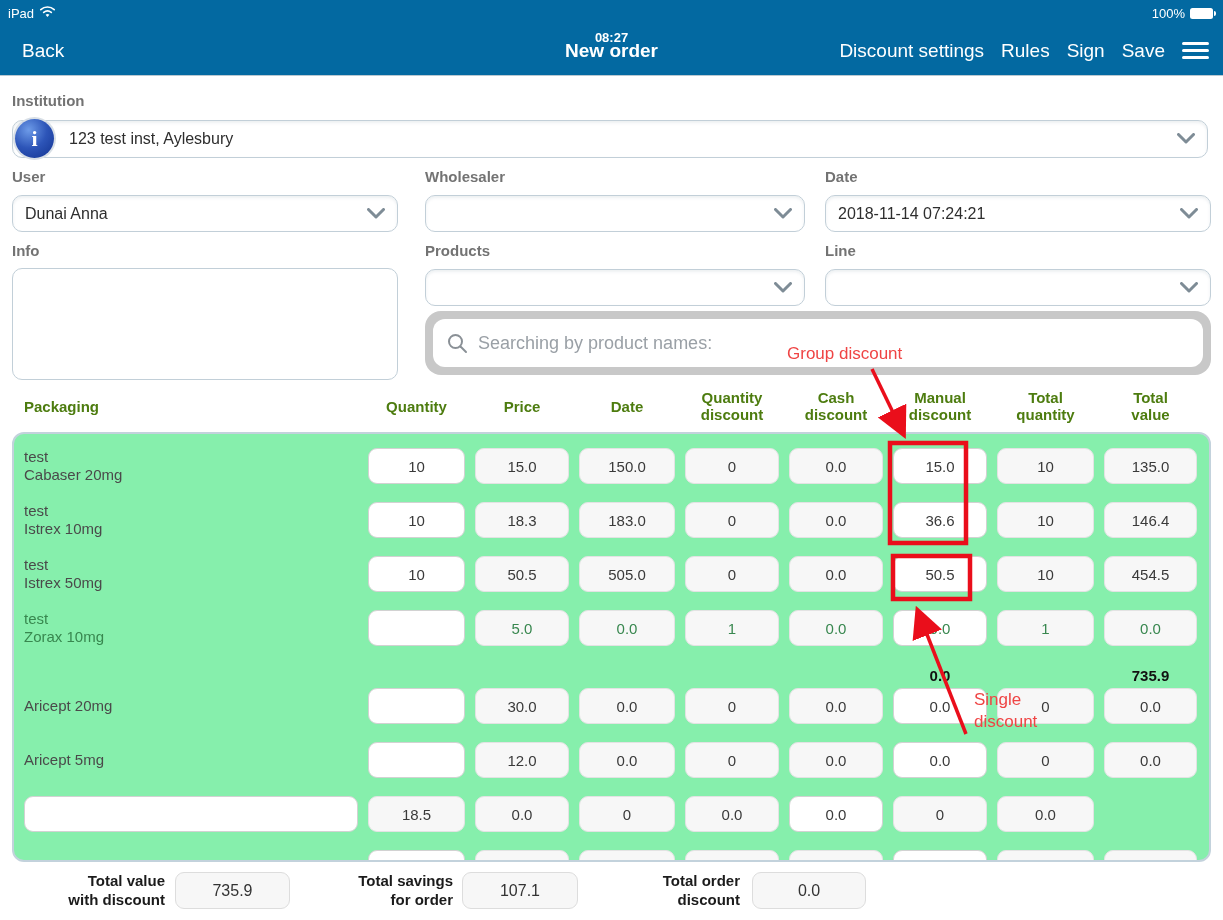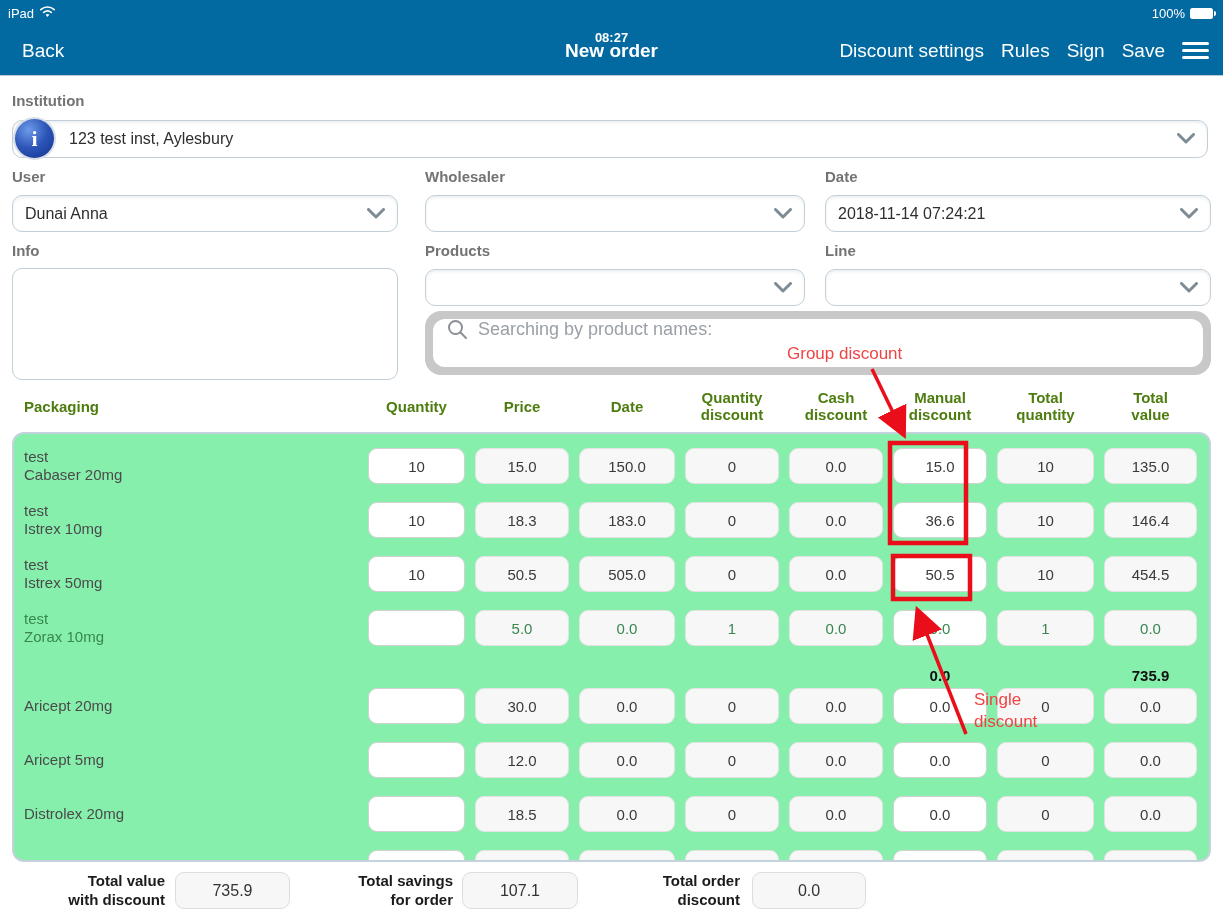--- a/index.html
+++ b/index.html
@@ -25,21 +25,21 @@
   .field{position:absolute;background:#fff;border:1.5px solid #c2cfd8;border-radius:10px;display:flex;align-items:center;
          padding:0 12px;font-size:16px;color:#2e2e2e;box-sizing:border-box;box-shadow:inset 0 2px 3px rgba(130,150,165,.14);}
   .field .chev{margin-left:auto;flex:0 0 auto;}
   .info-i{position:absolute;width:39px;height:39px;border-radius:50%;z-index:5;
           background:radial-gradient(circle at 35% 28%, #6d9be8 0%, #2d55b8 48%, #12328f 100%);
           color:#fff;font-weight:700;font-size:22px;font-family:"Liberation Serif",serif;
           display:flex;align-items:center;justify-content:center;box-shadow:0 0 0 2px #d8dfe6;}
   .textbox{position:absolute;background:#fff;border:1.5px solid #c2cfd8;border-radius:10px;box-sizing:border-box;}
   .search-wrap{position:absolute;left:425px;top:311px;width:786px;height:64px;background:#c8c8c8;border-radius:16px;}
   .search-box{position:absolute;left:8px;top:8px;width:770px;height:48px;background:#fff;border-radius:12px;
-              display:flex;align-items:flex-start;gap:10px;padding:0 14px;box-sizing:border-box;}
+              display:flex;align-items:center;gap:10px;padding:0 14px;box-sizing:border-box;}
   .search-ph{color:#9aa0a6;font-size:18px;}
   
   .tgrid{display:grid;grid-template-columns:334px 97px 94px 96px 94px 94px 94px 97px 93px;column-gap:10px;}
   .thead{position:absolute;left:12px;top:384px;width:1199px;height:44px;padding-left:12px;box-sizing:border-box;align-items:center;}
   .th{font-size:15px;font-weight:600;color:#4d7c0f;text-align:center;line-height:17px;}
   .th.first{text-align:left;}
   .tbl{position:absolute;left:12px;top:432px;width:1199px;height:430px;border:2px solid #c3d2dc;border-radius:12px;
        box-sizing:border-box;overflow:hidden;padding:14px 0 0 10px;background:#86efac;}
   .trow{align-items:center;margin-bottom:18px;}
   .pname{font-size:15px;color:#4a4a4a;line-height:18px;}
@@ -274,23 +274,20 @@
         <div class="box edit"></div>
         <div class="box ro">12.0</div>
         <div class="box ro">0.0</div>
         <div class="box ro">0</div>
         <div class="box ro">0.0</div>
         <div class="box edit">0.0</div>
         <div class="box ro">0</div>
         <div class="box ro">0.0</div>
       </div>
       <div class="tgrid trow">
-        <div class="pname">
-          <div>Distrolex 20mg</div>
-        </div>
         <div class="box edit"></div>
         <div class="box ro">18.5</div>
         <div class="box ro">0.0</div>
         <div class="box ro">0</div>
         <div class="box ro">0.0</div>
         <div class="box edit">0.0</div>
         <div class="box ro">0</div>
         <div class="box ro">0.0</div>
       </div>
       <div class="tgrid trow">

